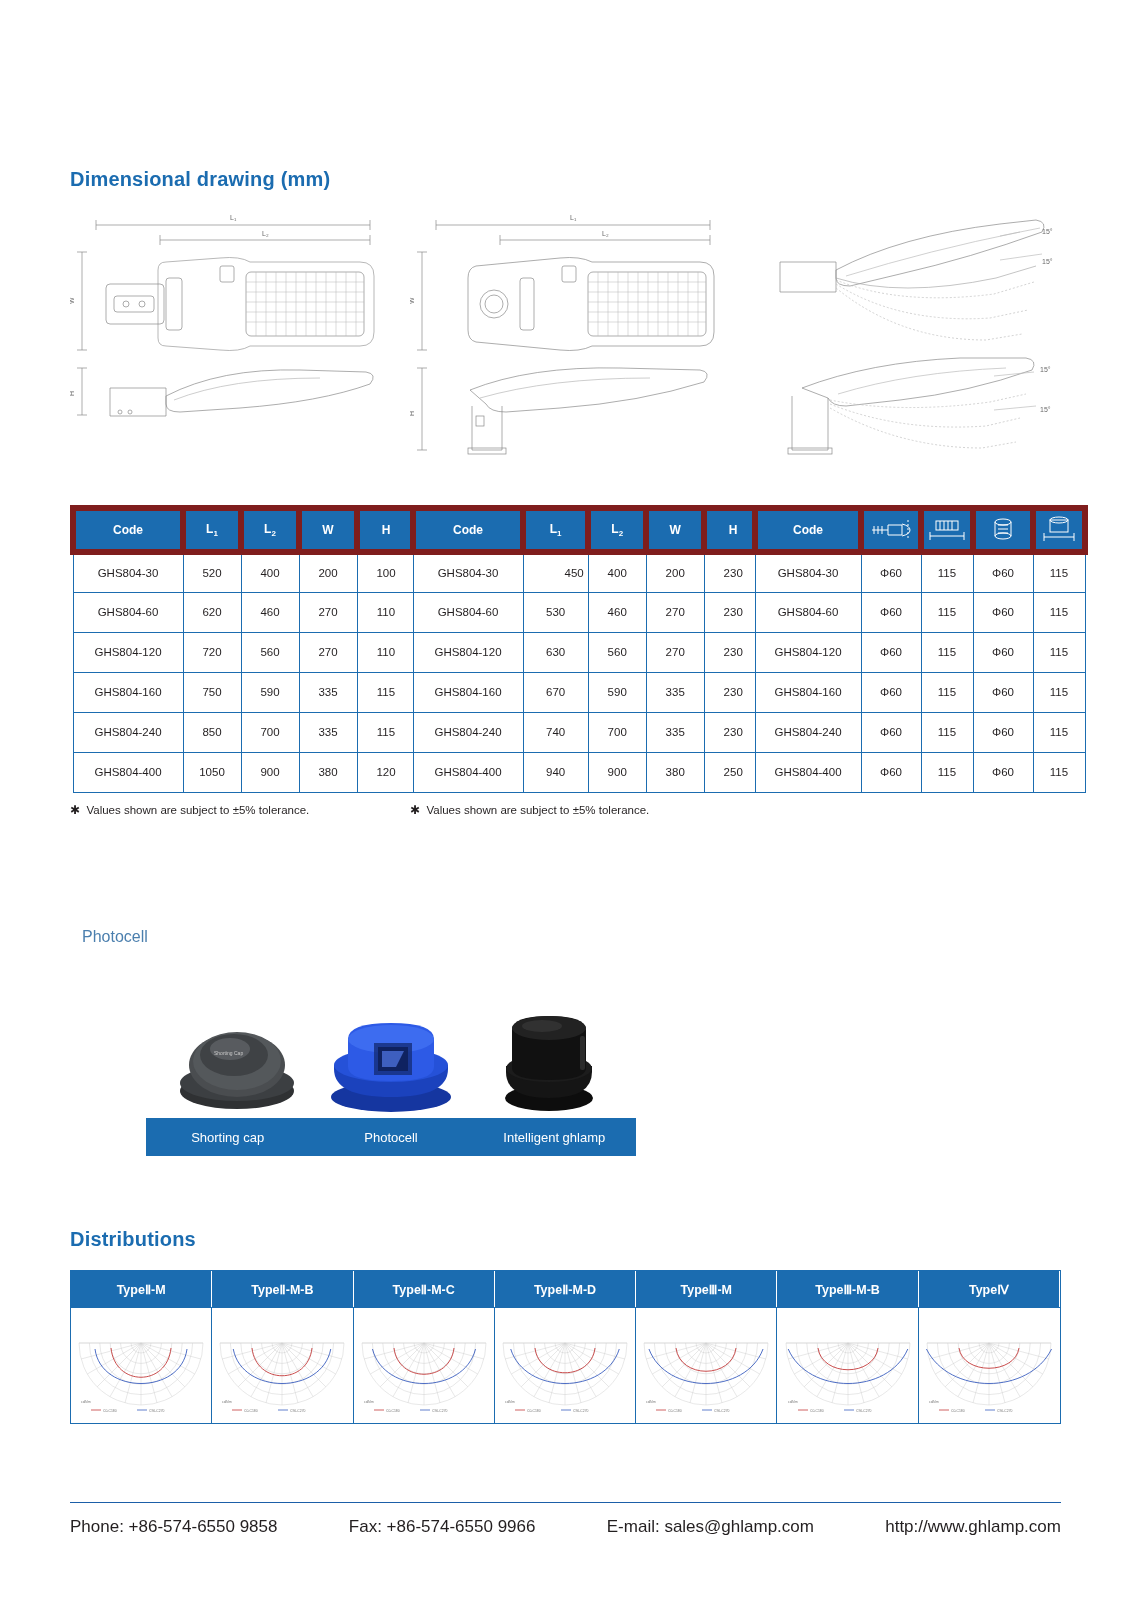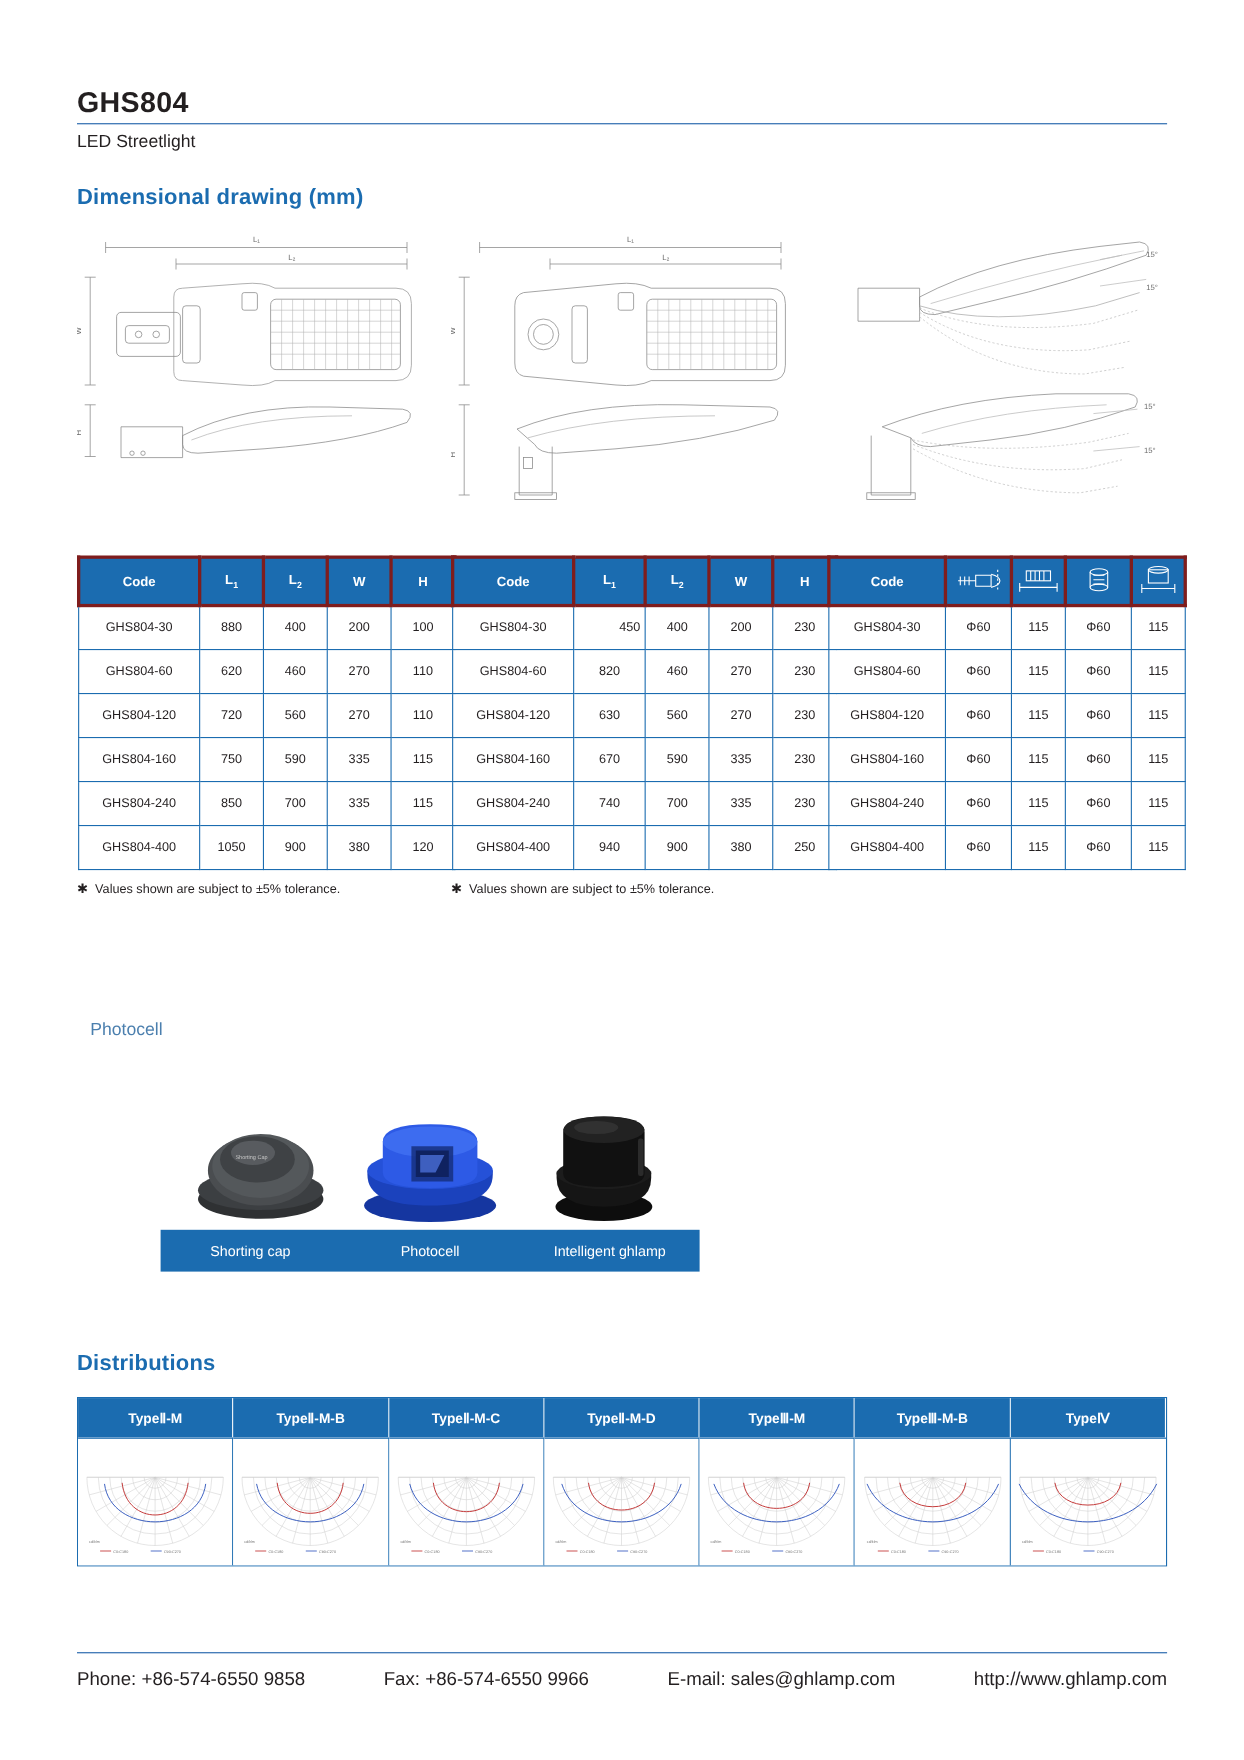--- a/index.html
+++ b/index.html
@@ -39,21 +39,21 @@
   .draw-col { position:absolute; top:0; height:270px; }
   .draw-col svg { display:block; }
   
   .tbl-wrap { position:absolute; }
   table.dims {
     border-collapse: collapse;
     font-size: 11.5px;
   }
   table.dims th {
     background:#1b6cb0; color:#fff; font-weight:bold;
-    border:3px solid #7f1d1d;
+    border:6px solid #7f1d1d;
     padding:0;
     height: 44px;
     text-align:center;
     font-size: 12px;
   }
   table.dims td {
     border:1px solid #1b6cb0;
     height: 40px;
     text-align:center;
     color:#231f20;
@@ -110,25 +110,20 @@
   .footer-row {
     display:flex; justify-content:space-between; margin-top:14px;
     font-size: 17px; color:#231f20;
   }
 </style>
 </head>
 <body>
 
 <div class="page">
 
-  <div class="header">
-    <div class="title">GHS804</div>
-    <div class="title-rule"></div>
-    <div class="subtitle">LED Streetlight</div>
-  </div>
 
   <div style="position:absolute;left:70px;top:168px;">
     <div class="section-title">Dimensional drawing (mm)</div>
   </div>
 
   <div class="drawings">
 
     <div class="draw-col" style="left:0px;width:320px;">
       <svg width="320" height="270" viewBox="0 0 320 270">
         <g stroke="#8a8a8a" fill="none" stroke-width="0.7">
@@ -293,21 +288,21 @@
             <th class="code" style="width: 110px;">Code</th>
             <th class="" style="width: 58px;">L<sub>1</sub></th>
             <th class="" style="width: 58px;">L<sub>2</sub></th>
             <th class="" style="width: 58px;">W</th>
             <th class="" style="width: 58px;">H</th>
           </tr>
         </thead>
         <tbody>
           <tr>
             <td class="code" style="width: 110px;">GHS804-30</td>
-            <td class="" style="width: 58px;">880</td>
+            <td class="" style="width: 58px;">520</td>
             <td class="" style="width: 58px;">400</td>
             <td class="" style="width: 58px;">200</td>
             <td class="" style="width: 58px;">100</td>
           </tr>
           <tr>
             <td class="code" style="width: 110px;">GHS804-60</td>
             <td class="" style="width: 58px; text-align: center;">620</td>
             <td class="" style="width: 58px;">460</td>
             <td class="" style="width: 58px;">270</td>
             <td class="" style="width: 58px;">110</td>
@@ -361,21 +356,21 @@
         <tbody>
           <tr>
             <td class="code" style="width: 110px;">GHS804-30</td>
             <td class="" style="width: 58px; padding-left: 41px;">450</td>
             <td class="" style="width: 58px;">400</td>
             <td class="" style="width: 58px;">200</td>
             <td class="" style="width: 58px;">230</td>
           </tr>
           <tr>
             <td class="code" style="width: 110px;">GHS804-60</td>
-            <td class="" style="width: 58px;">820</td>
+            <td class="" style="width: 58px;">530</td>
             <td class="" style="width: 58px;">460</td>
             <td class="" style="width: 58px;">270</td>
             <td class="" style="width: 58px;">230</td>
           </tr>
           <tr>
             <td class="code" style="width: 110px;">GHS804-120</td>
             <td class="" style="width: 58px;">630</td>
             <td class="" style="width: 58px;">560</td>
             <td class="" style="width: 58px;">270</td>
             <td class="" style="width: 58px;">230</td>

